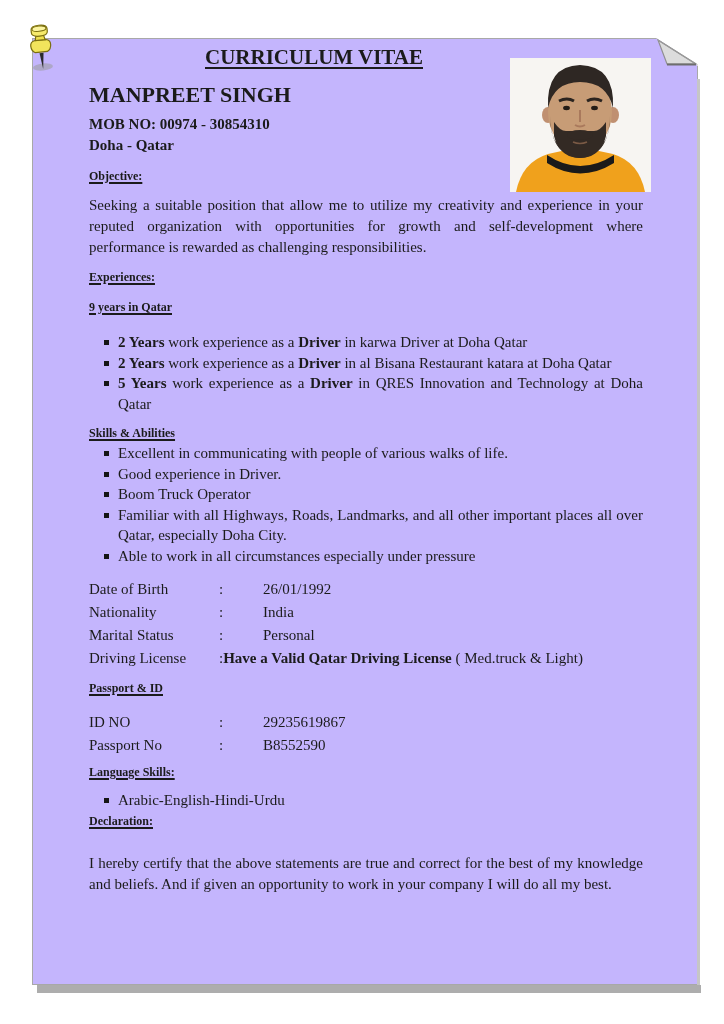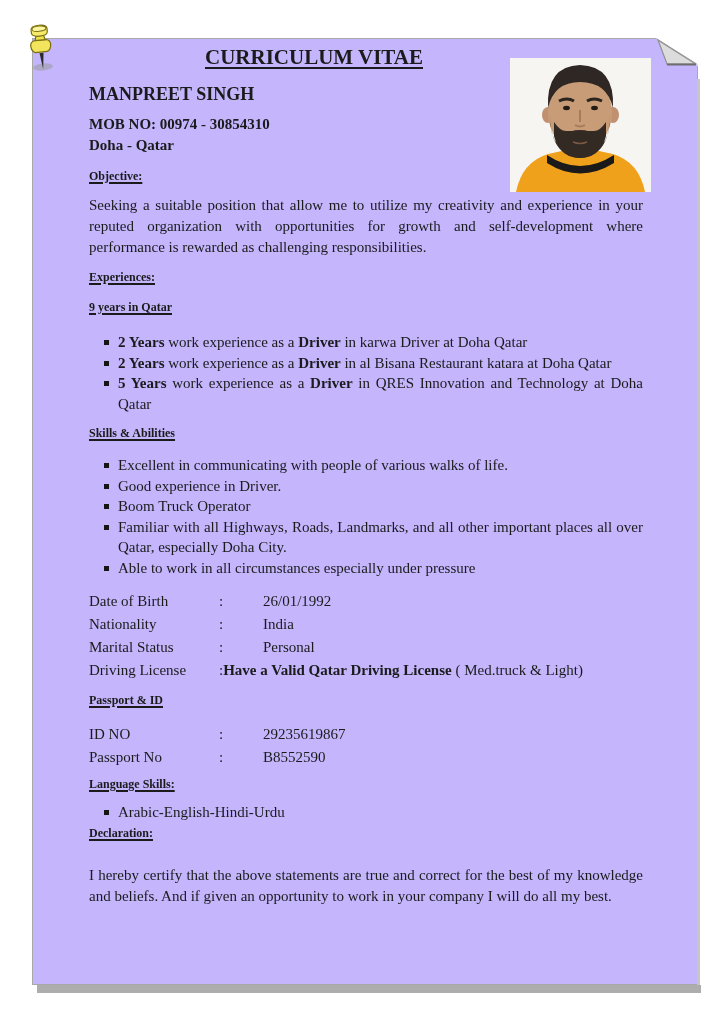--- a/index.html
+++ b/index.html
@@ -52,21 +52,21 @@
   .title {
     width: 450px;
     text-align: center;
     font-size: 21px;
     font-weight: bold;
     line-height: 24px;
     text-decoration: underline;
     text-decoration-thickness: 2px;
     text-underline-offset: 3px;
   }
-  .name { margin-top: 15px; font-size: 18px; font-weight: bold; line-height: 21px; }
+  .name { margin-top: 15px; font-size: 22px; font-weight: bold; line-height: 21px; }
   .mob  { margin-top: 10px; font-size: 15px; font-weight: bold; line-height: 18px; }
   .loc  { margin-top: 3px;  font-size: 15px; font-weight: bold; line-height: 18px; }
   h2 {
     font-size: 12px;
     font-weight: bold;
     line-height: 19px;
     text-decoration: underline;
     text-decoration-thickness: 1.5px;
     text-underline-offset: 2px;
   }
@@ -83,21 +83,21 @@
   li::before {
     content: "";
     position: absolute;
     left: 0; top: 8px;
     width: 5px; height: 5px;
     background: #151515;
   }
   .ul-exp    { margin-top: 15px; }
   .ul-exp li, .ul-skills li { line-height: 20.5px; }
   .h-skills  { margin-top: 10px; }
-  .ul-skills { margin-top: 12px; }
+  .ul-skills { }
   .h-profile { margin-top: 2px; }
   .kv { margin-top: 12px; }
   .kv-row {
     display: grid;
     grid-template-columns: 130px 44px 1fr;
     line-height: 23px;
   }
   .kv-row.license { grid-template-columns: 130px 1fr; }
   .h-passport { margin-top: 9px; }
   .kv-passport { margin-top: 13px; }

